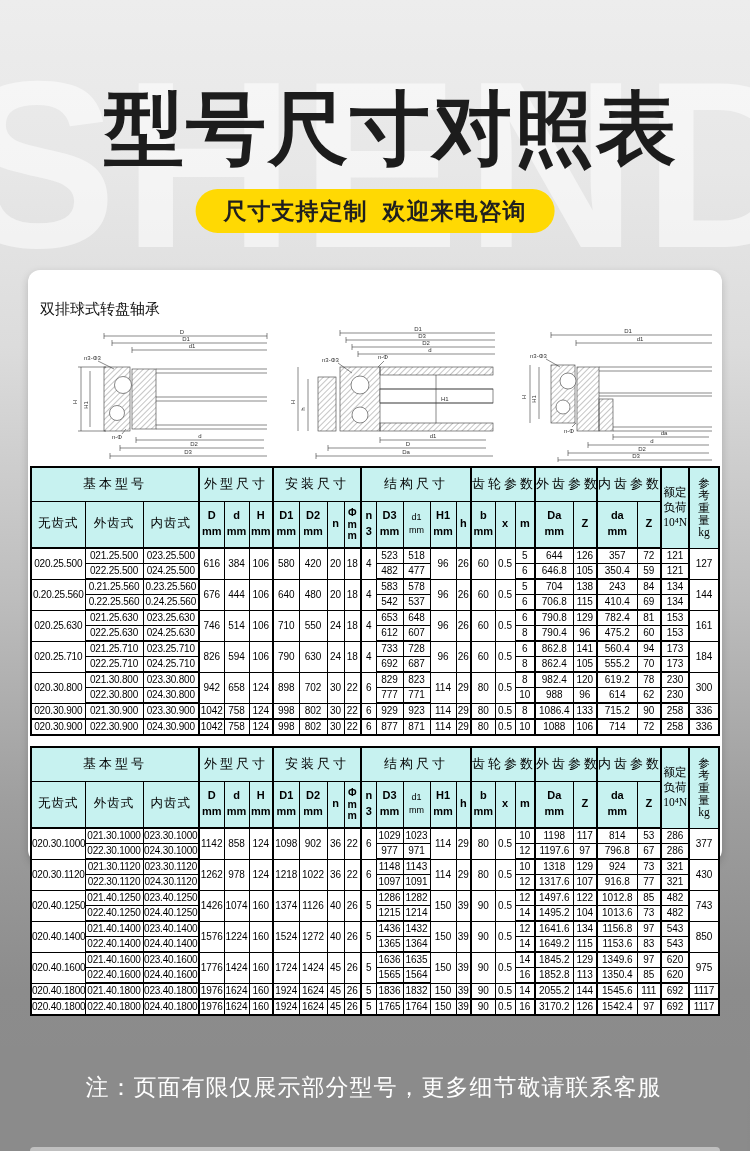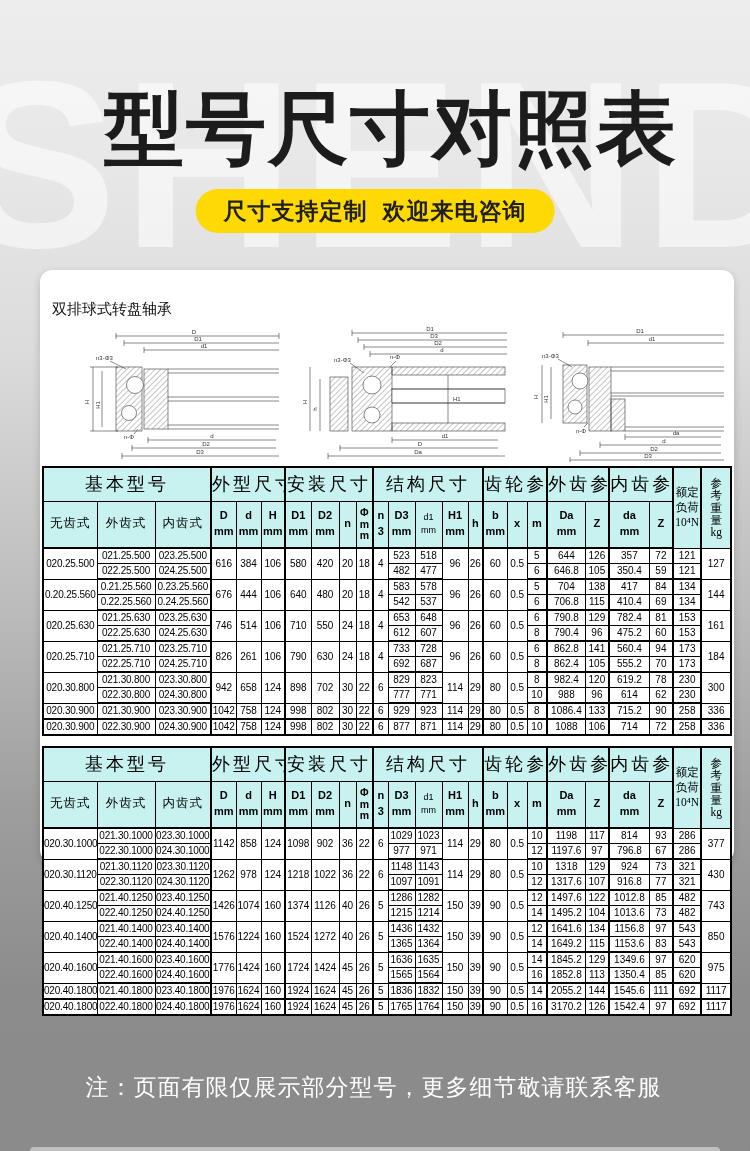--- a/index.html
+++ b/index.html
@@ -22,42 +22,41 @@
     position:absolute; top:189px; left:50%; transform:translateX(-50%);
     min-width:342px; height:44px; line-height:44px; padding:0 28px;
     background:var(--banner-bg,#ffd903); border-radius:22px;
     font-size:23px; font-weight:bold; color:#1f1f1f; letter-spacing:1px;
     text-align:center; z-index:2; white-space:pre;
   }
   .card {
     position:absolute; top:270px; left:28px; width:694px; height:592px;
     background:#ffffff; border-radius:12px; z-index:3;
     box-shadow:0 3px 9px rgba(0,0,0,0.18);
-    margin-left:12px;
   }
   .sec-label { position:absolute; top:30px; left:12px; font-size:15px; color:#111; }
   .diagrams { position:absolute; top:56px; left:0; width:694px; height:138px;
     display:flex; justify-content:space-between; align-items:center; padding:0 6px 0 38px; }
   .diagrams svg { display:block; }
   .dsvg text { font-size:6px; fill:#333; font-family:"Liberation Sans",sans-serif; }
   .dsvg line, .dsvg rect, .dsvg circle, .dsvg path { stroke:#3a3a3a; stroke-width:0.6; }
 
   table.spec {
     border-collapse:collapse; table-layout:fixed; width:690px;
     border:2px solid #000; background:#fff;
     font-family:"Liberation Sans", sans-serif;
   }
   .t1 { position:absolute; top:196px; left:2px; }
   .t2 { position:absolute; top:476px; left:2px; }
   table.spec th, table.spec td {
     border:1px solid #000; text-align:center; vertical-align:middle;
     padding:0; overflow:hidden; white-space:nowrap;
   }
   table.spec th { background:var(--header-bg,#c7f2f0); }
-  th.grp { height:34px; font-size:18px; font-weight:normal; letter-spacing:3px;
+  th.grp { height:34px; font-size:13px; font-weight:normal; letter-spacing:3px;
     font-family:"Liberation Serif", serif; }
   tr.subhead th { height:47px; font-size:11px; font-weight:bold; line-height:1.45;
     border-bottom-width:2px; }
   tr.subhead th.cn { font-size:12.5px; font-weight:normal; letter-spacing:1px;
     font-family:Liberation Mono, monospace; }
   tr.subhead th.tight { line-height:1.08; font-size:10.5px; }
   tr.subhead th.sm { font-size:9px; font-weight:normal; }
   th.loadh { font-size:11.5px; font-weight:normal; line-height:1.3;
     font-family:"Liberation Serif", serif; letter-spacing:0; }
   th.wth { font-size:11.5px; font-weight:normal; line-height:1.08;
@@ -350,21 +349,21 @@
             <td rowspan="2" class="bb2 gb">4</td>
             <td>583</td>
             <td>578</td>
             <td rowspan="2" class="bb2">96</td>
             <td rowspan="2" class="bb2">26</td>
             <td rowspan="2" class="bb2 gb">60</td>
             <td rowspan="2" class="bb2">0.5</td>
             <td>5</td>
             <td class="gb">704</td>
             <td>138</td>
-            <td class="gb">417</td>
+            <td class="gb">243</td>
             <td>84</td>
             <td class="gb">134</td>
             <td rowspan="2" class="bb2 gb">144</td>
           </tr>
           <tr class="rend">
             <td class="mod">0.22.25.560</td>
             <td class="mod">0.24.25.560</td>
             <td>542</td>
             <td>537</td>
             <td>6</td>
@@ -410,21 +409,21 @@
             <td>96</td>
             <td class="gb">475.2</td>
             <td>60</td>
             <td class="gb">153</td>
           </tr>
           <tr>
             <td rowspan="2" class="bb2 mod">020.25.710</td>
             <td class="mod">021.25.710</td>
             <td class="mod">023.25.710</td>
             <td rowspan="2" class="bb2 gb">826</td>
-            <td rowspan="2" class="bb2">261</td>
+            <td rowspan="2" class="bb2">594</td>
             <td rowspan="2" class="bb2">106</td>
             <td rowspan="2" class="bb2 gb">790</td>
             <td rowspan="2" class="bb2">630</td>
             <td rowspan="2" class="bb2">24</td>
             <td rowspan="2" class="bb2">18</td>
             <td rowspan="2" class="bb2 gb">4</td>
             <td>733</td>
             <td>728</td>
             <td rowspan="2" class="bb2">96</td>
             <td rowspan="2" class="bb2">26</td>
@@ -622,21 +621,21 @@
             <td>1029</td>
             <td>1023</td>
             <td rowspan="2" class="bb2">114</td>
             <td rowspan="2" class="bb2">29</td>
             <td rowspan="2" class="bb2 gb">80</td>
             <td rowspan="2" class="bb2">0.5</td>
             <td>10</td>
             <td class="gb">1198</td>
             <td>117</td>
             <td class="gb">814</td>
-            <td>93</td>
+            <td>53</td>
             <td class="gb">286</td>
             <td rowspan="2" class="bb2 gb">377</td>
           </tr>
           <tr class="rend">
             <td class="mod">022.30.1000</td>
             <td class="mod">024.30.1000</td>
             <td>977</td>
             <td>971</td>
             <td>12</td>
             <td class="gb">1197.6</td>

